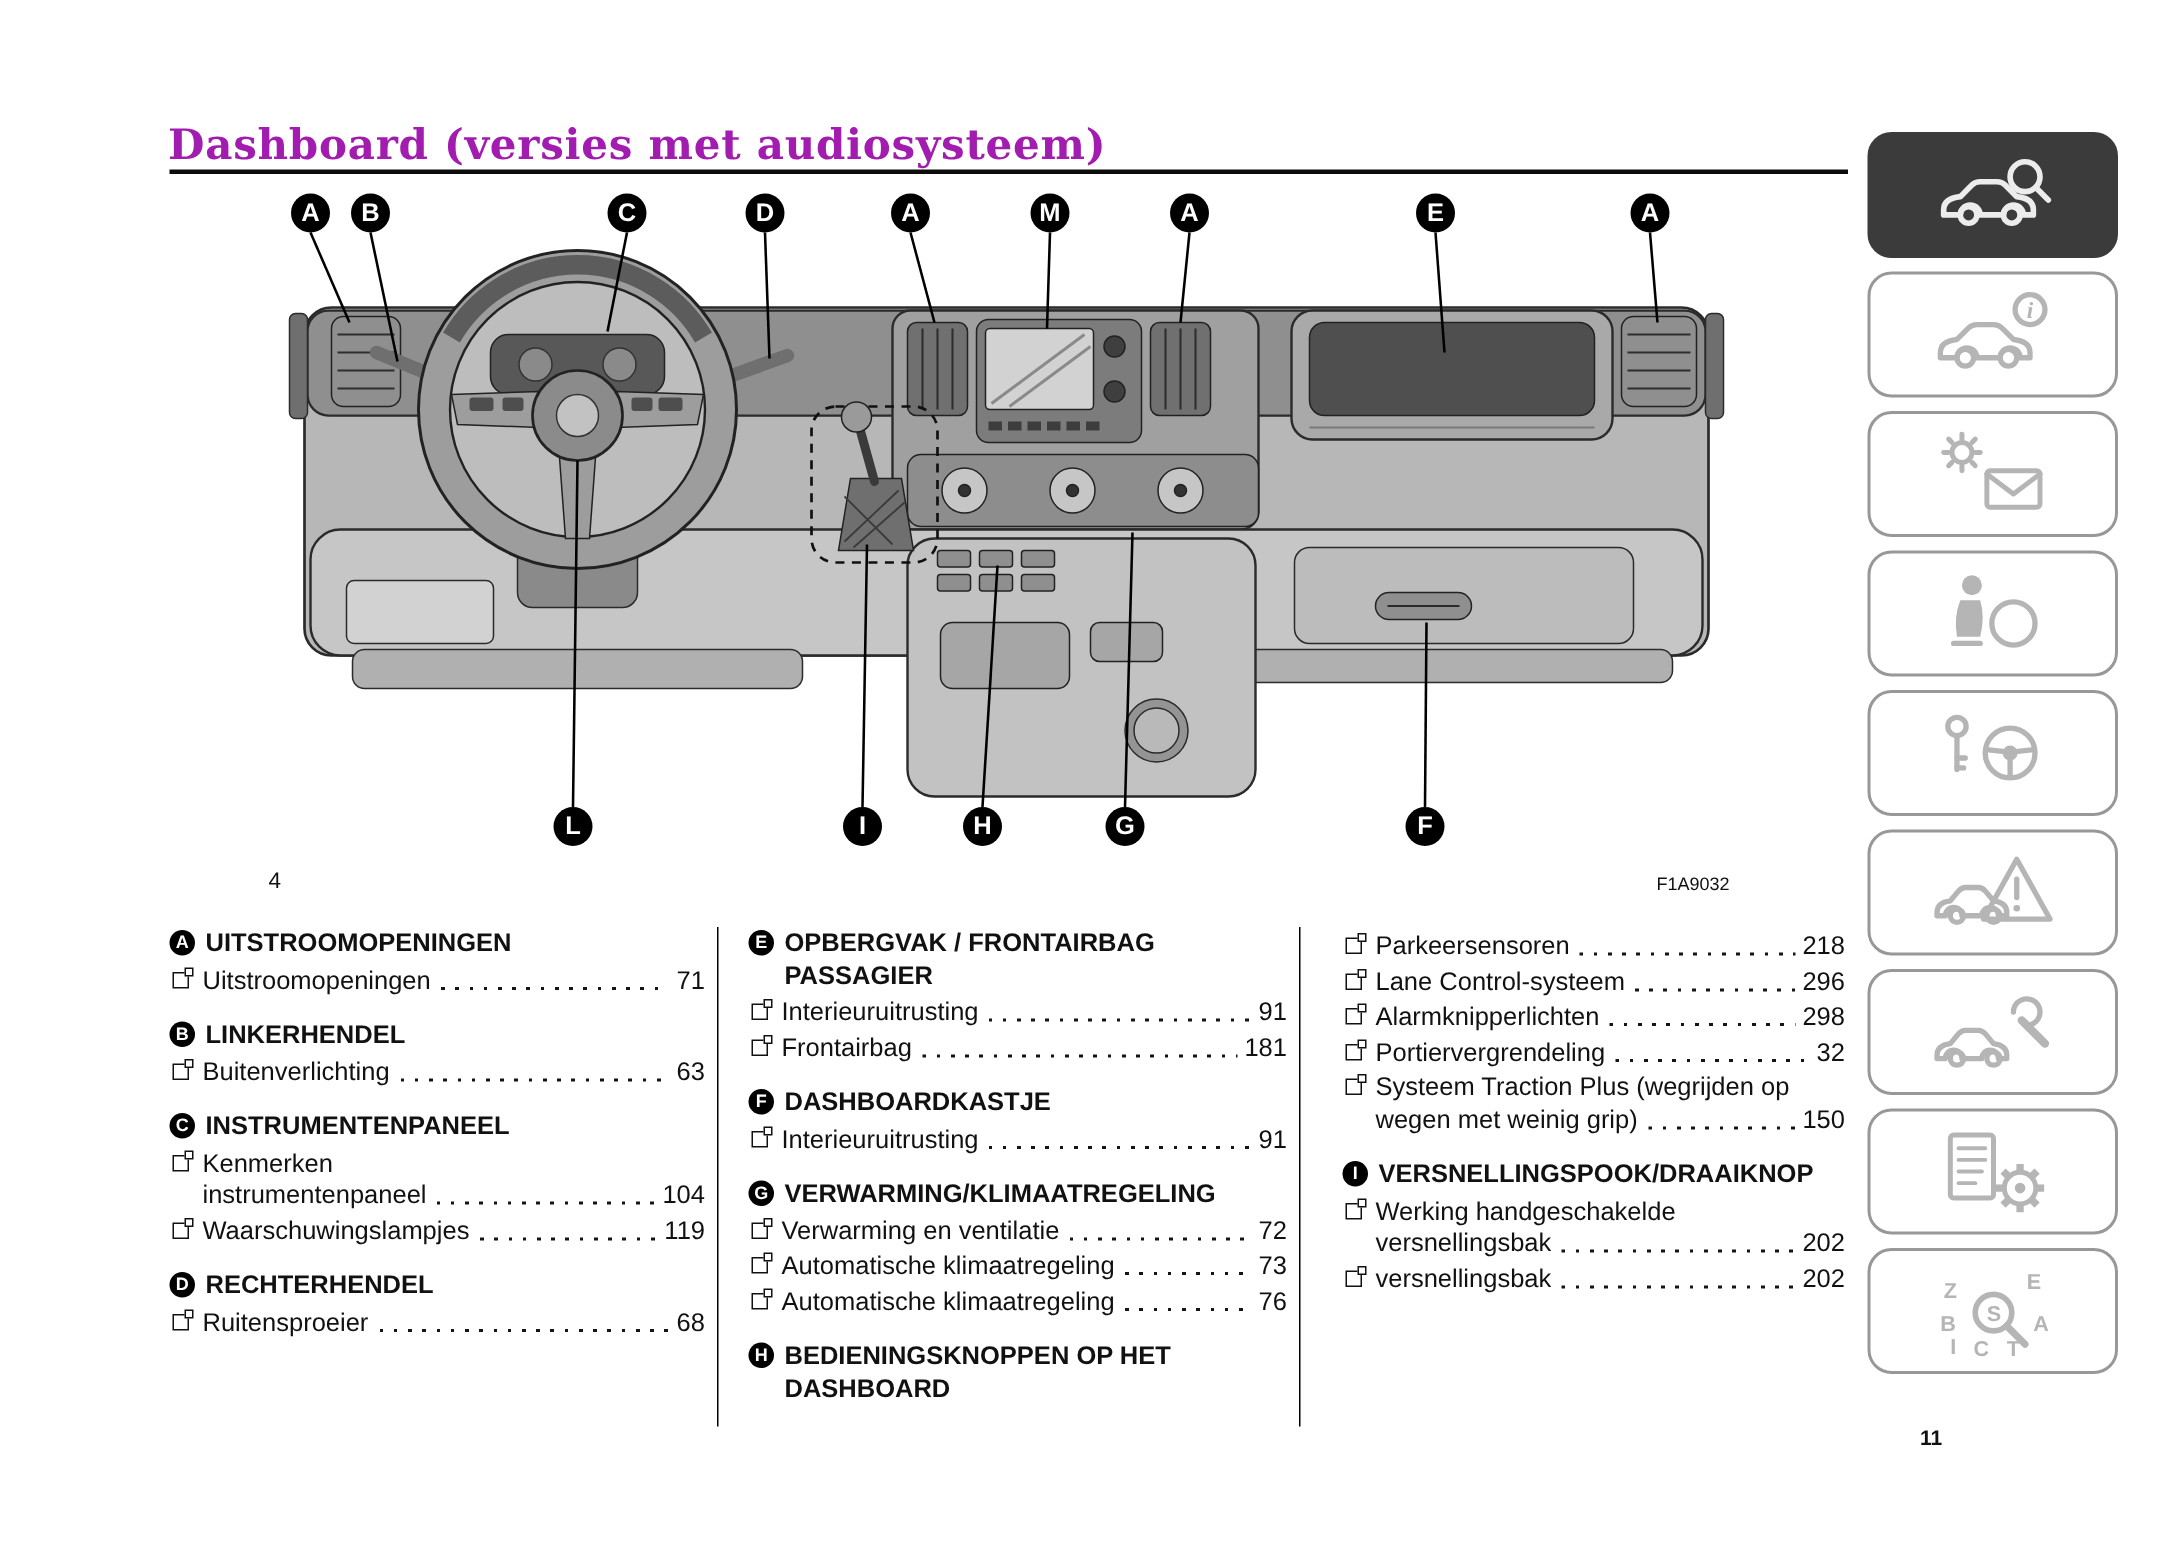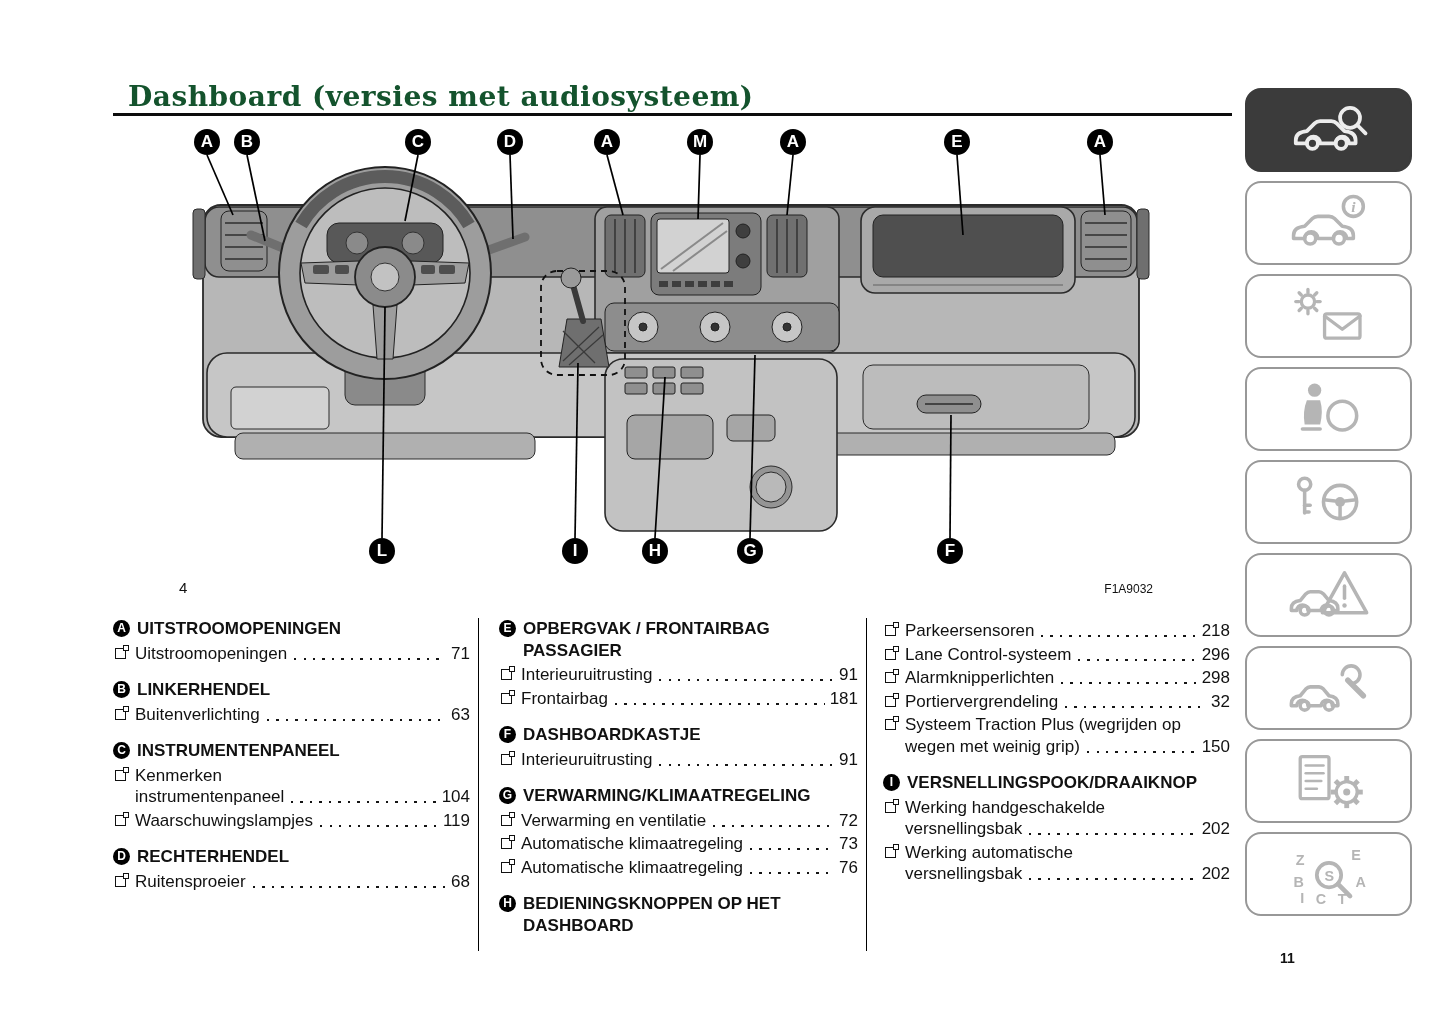--- a/index.html
+++ b/index.html
@@ -1,38 +1,38 @@
 <!DOCTYPE html>
 <html><head>
 <meta charset="utf-8">
 <style>
   html,body{margin:0;padding:0;background:#fff;}
   .page{position:relative;width:1445px;height:1027px;background:#fff;overflow:hidden;
         font-family:"Liberation Sans",sans-serif;color:#111;}
 
   
   .title{position:absolute;left:112px;top:80px;font-family:"DejaVu Serif",serif;
-         font-weight:bold;font-size:28px;letter-spacing:.5px;color:#14532d;margin-left:16px;}
+         font-weight:bold;font-size:28px;letter-spacing:.5px;color:#a21caf;}
   .title-rule{position:absolute;left:113px;top:113px;width:1119px;height:3px;background:#0c0c0c;}
 
   
   .figure{position:absolute;left:175px;top:115px;width:990px;height:492px;}
   .figure svg.art{position:absolute;left:0;top:0;}
   .callout{position:absolute;width:26px;height:26px;border-radius:50%;background:#000;color:#fff;
            font-weight:bold;font-size:17px;display:flex;align-items:center;justify-content:center;}
   .fig-num{position:absolute;left:4px;top:464px;font-size:15px;}
   .fig-code{position:absolute;right:12px;top:467px;font-size:12px;}
 
   
   .index{position:absolute;left:113px;top:618px;width:1117px;display:flex;align-items:stretch;
          font-size:17px;line-height:21.5px;}
   .col{box-sizing:border-box;}
   .col:nth-child(1){width:365px;padding-right:8px;}
   .col:nth-child(2){width:388px;border-left:1.5px solid #000;padding-left:20px;padding-right:8px;}
-  .col:nth-child(3){width:364px;border-left:1.5px solid #000;padding-left:16px;}
+  .col:nth-child(3){width:364px;border-left:1.5px solid #000;padding-left:28px;}
   .sec{margin-bottom:15px;}
   .sec-head{display:flex;align-items:flex-start;font-weight:bold;margin-bottom:3px;}
   .badge{flex:0 0 auto;width:17px;height:17px;border-radius:50%;background:#000;color:#fff;
          font-size:12px;font-weight:bold;display:flex;align-items:center;justify-content:center;
          margin:2px 7px 0 0;}
   .sec-title{white-space:pre-line;}
   .item{display:flex;margin:2px 0;}
   .sq{flex:0 0 auto;width:9px;height:9px;border:1.7px solid #111;margin:5px 9px 0 2px;position:relative;background:#fff;}
   .sq::after{content:"";position:absolute;top:-4px;right:-4px;width:4px;height:4px;background:#fff;border:1.6px solid #111;}
   .ibody{flex:1;min-width:0;}
@@ -451,21 +451,20 @@
               <div class="lastline">
                 <span class="ltext">versnellingsbak</span>
                 <span class="dots"></span>
                 <span class="pg">202</span>
               </div>
             </div>
           </div>
           <div class="item">
             <span class="sq"></span>
             <div class="ibody">
-              <div class="iline">Werking automatische</div>
               <div class="lastline">
                 <span class="ltext">versnellingsbak</span>
                 <span class="dots"></span>
                 <span class="pg">202</span>
               </div>
             </div>
           </div>
         </section>
       </div>
     </div>

